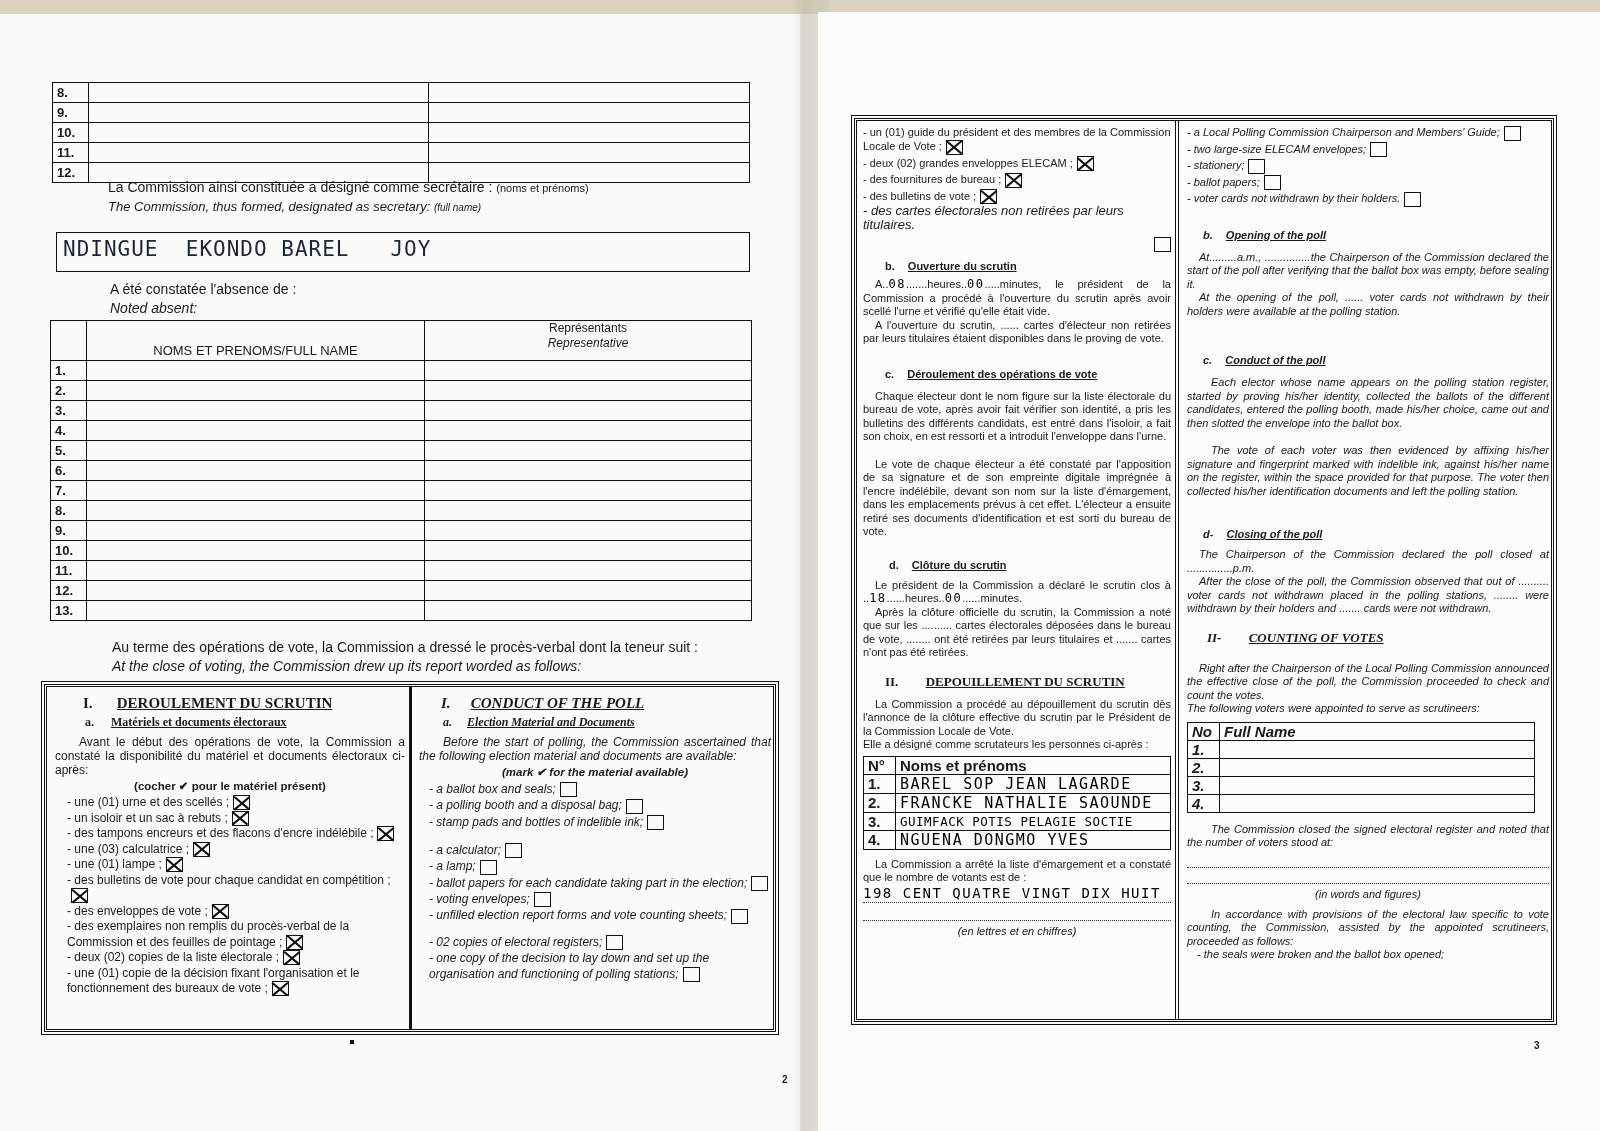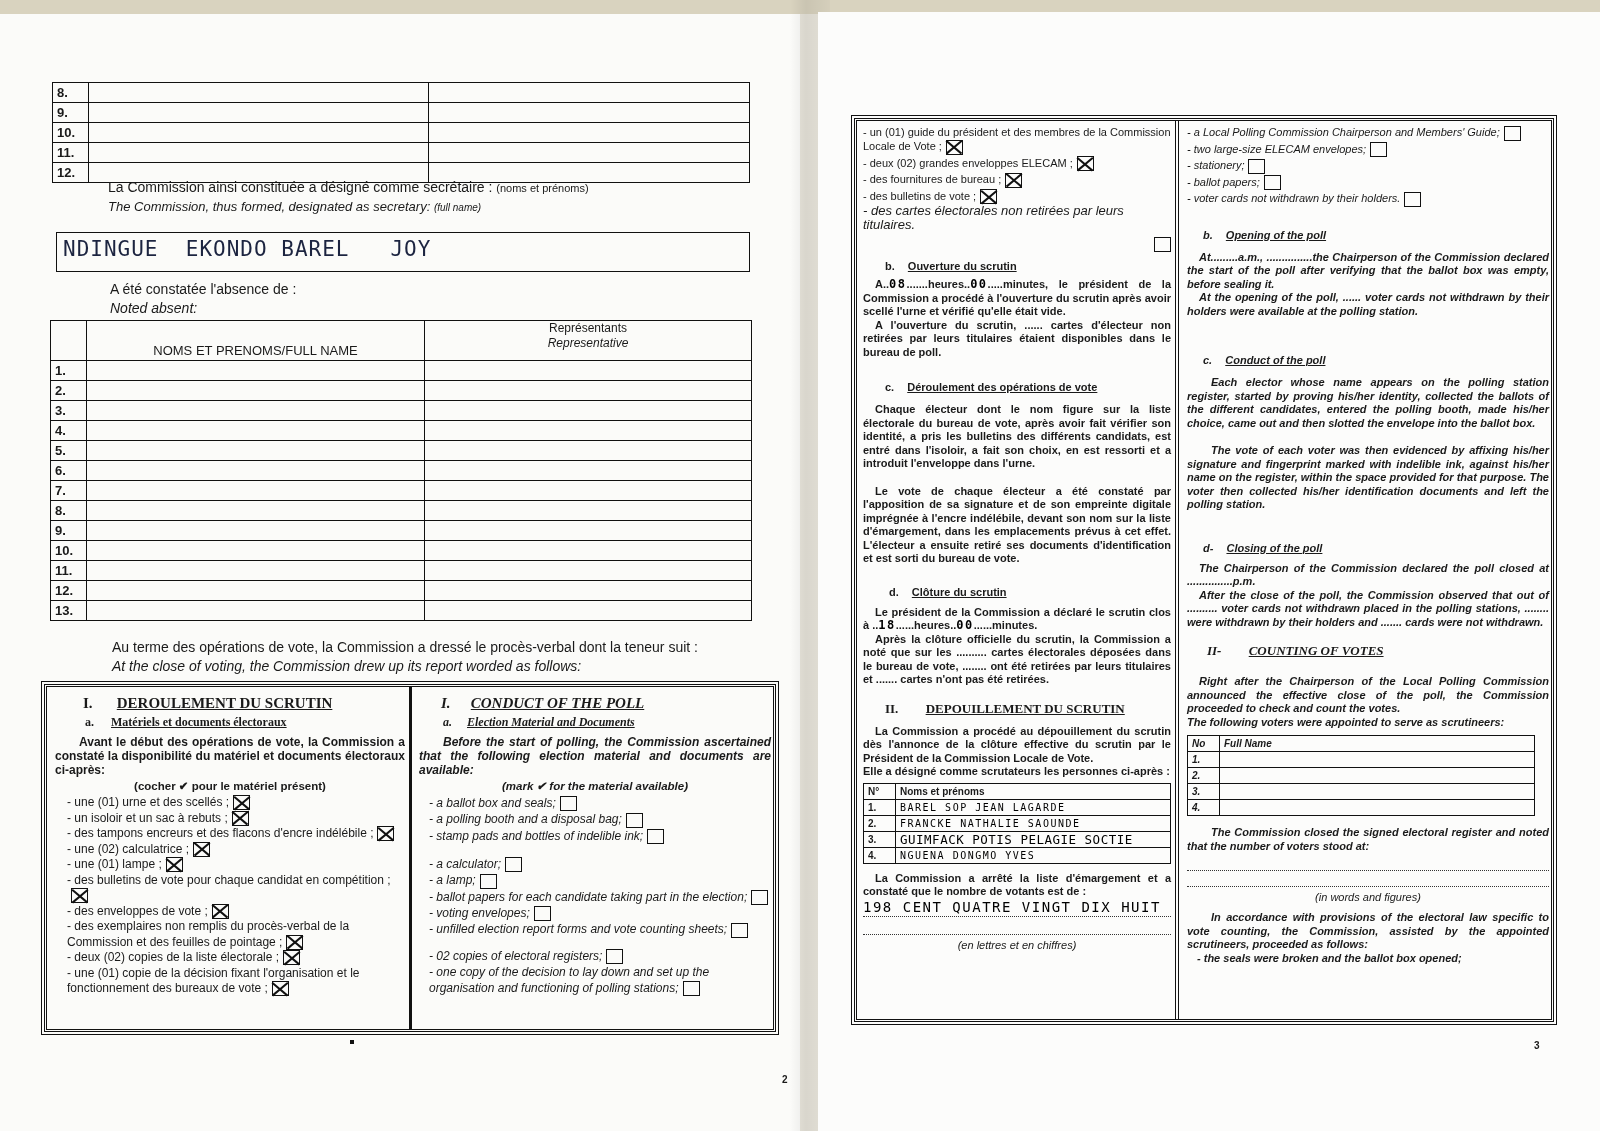--- a/index.html
+++ b/index.html
@@ -55,25 +55,25 @@
   .chk.checked::before, .chk.checked::after {
     content: ""; position: absolute; left: 50%; top: 50%; width: 20px; height: 1.5px; background: #111;
   }
   .chk.checked::before { transform: translate(-50%,-50%) rotate(40deg); }
   .chk.checked::after { transform: translate(-50%,-50%) rotate(-40deg); }
 
   .list { list-style: none; }
   .list li { font-size: 12px; line-height: 15.5px; }
   .list li::before { content: "- "; }
 
-  .par { font-size: 11px; line-height: 13.5px; text-align: justify; font-weight: bold; }
+  .par { font-size: 11px; line-height: 13.5px; text-align: justify; }
   .dotline { border-bottom: 1px dotted #333; height: 14px; }
 
   .sm-table { border-collapse: collapse; width: 100%; }
-  .sm-table td { border: 1px solid #111; font-size: 10px; height: 16px; padding: 0 4px; }
+  .sm-table td { border: 1px solid #111; font-size: 15px; height: 16px; padding: 0 4px; }
   .sm-table .n { width: 32px; font-weight: bold; }
   .hw { font-family: "DejaVu Sans Mono", monospace; color: #000000; font-size: 14px; letter-spacing: 1.5px; }
   .pageno { position: absolute; font-size: 10px; font-weight: bold; }
 </style>
 </head>
 <body>
 
 <div class="top-strip"></div>
 
 <div class="page" id="page-left">
@@ -218,21 +218,21 @@
       <div class="serif b" style="font-size:12px; line-height:18px; padding-left:30px;">
         <span>a.</span>
         <span class="u" style="margin-left:14px;">Matériels et documents électoraux</span>
       </div>
       <div class="par" style="font-size:12px; line-height:14px; text-indent:24px; margin-top:4px;">Avant le début des opérations de vote, la Commission a constaté la disponibilité du matériel et documents électoraux ci-après:</div>
       <div class="b" style="font-size:11.5px; text-align:center; margin-top:2px;">(cocher ✔ pour le matériel présent)</div>
       <ul class="list" style="margin-left:12px; margin-top:2px;">
         <li><span>une (01) urne et des scellés ;</span><span class="chk checked"></span></li>
         <li><span>un isoloir et un sac à rebuts ;</span><span class="chk checked"></span></li>
         <li><span>des tampons encreurs et des flacons d'encre indélébile ;</span><span class="chk checked"></span></li>
-        <li><span>une (02) calculatrice ;</span><span class="chk checked"></span></li>
+        <li><span>une (03) calculatrice ;</span><span class="chk checked"></span></li>
         <li><span>une (01) lampe ;</span><span class="chk checked"></span></li>
         <li><span>des bulletins de vote pour chaque candidat en compétition ;</span><span class="chk checked"></span></li>
         <li><span>des enveloppes de vote ;</span><span class="chk checked"></span></li>
         <li><span>des exemplaires non remplis du procès-verbal de la Commission et des feuilles de pointage ;</span><span class="chk checked"></span></li>
         <li><span>deux (02) copies de la liste électorale ;</span><span class="chk checked"></span></li>
         <li><span>une (01) copie de la décision fixant l'organisation et le fonctionnement des bureaux de vote ;</span><span class="chk checked"></span></li>
       </ul>
     </div>
 
     <div style="position:absolute; left:372px; top:6px; width:352px;">
@@ -281,21 +281,21 @@
       </ul>
       <div style="text-align:right; margin-top:2px;"><span class="chk"></span></div>
 
       <div class="b" style="font-size:11px; margin-top:8px; padding-left:22px;">
         <span>b.</span>
         <span class="u" style="margin-left:10px;">Ouverture du scrutin</span>
       </div>
       <div class="par" style="margin-top:6px; text-indent:12px;">
         <span>A</span>..<span class="hw" style="font-size:12px;">08</span>.......<span>heures</span>..<span class="hw" style="font-size:12px;">00</span>.....<span>minutes, le président de la Commission a procédé à l'ouverture du scrutin après avoir scellé l'urne et vérifié qu'elle était vide.</span>
       </div>
-      <div class="par" style="text-indent:12px;">A l'ouverture du scrutin, ...... cartes d'électeur non retirées par leurs titulaires étaient disponibles dans le bureau de poll.</div>
+      <div class="par" style="text-indent:12px;">A l'ouverture du scrutin, ...... cartes d'électeur non retirées par leurs titulaires étaient disponibles dans le proving de vote.</div>
 
       <div class="b" style="font-size:11px; margin-top:22px; padding-left:22px;">
         <span>c.</span>
         <span class="u" style="margin-left:10px;">Déroulement des opérations de vote</span>
       </div>
       <div class="par" style="margin-top:10px; text-indent:12px;">Chaque électeur dont le nom figure sur la liste électorale du bureau de vote, après avoir fait vérifier son identité, a pris les bulletins des différents candidats, est entré dans l'isoloir, a fait son choix, en est ressorti et a introduit l'enveloppe dans l'urne.</div>
       <div class="par" style="margin-top:14px; text-indent:12px;">Le vote de chaque électeur a été constaté par l'apposition de sa signature et de son empreinte digitale imprégnée à l'encre indélébile, devant son nom sur la liste d'émargement, dans les emplacements prévus à cet effet. L'électeur a ensuite retiré ses documents d'identification et est sorti du bureau de vote.</div>
 
       <div class="b" style="font-size:11px; margin-top:20px; padding-left:26px;">
         <span>d.</span>

